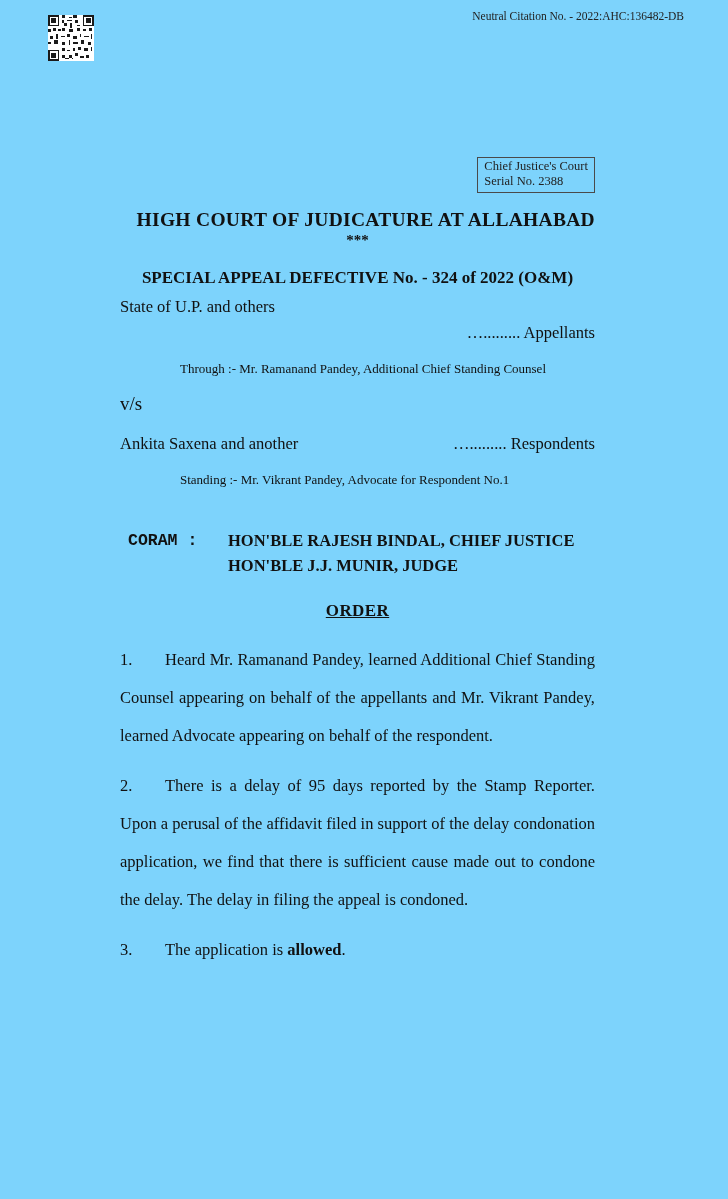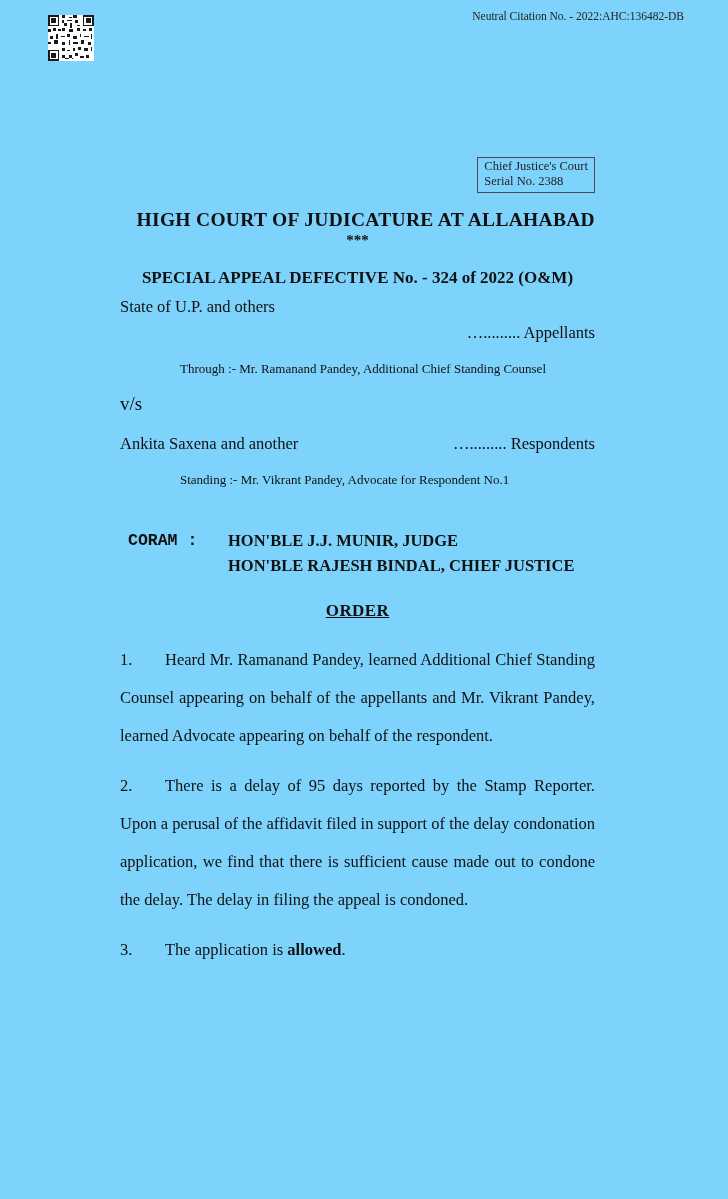--- a/index.html
+++ b/index.html
@@ -80,22 +80,22 @@
     <div class="respondent-row">
       <span>Ankita Saxena and another</span>
       <span>…......... Respondents</span>
     </div>
 
     <div class="counsel">Standing :- Mr. Vikrant Pandey, Advocate for Respondent No.1</div>
 
     <div class="coram">
       <div class="coram-label">CORAM :</div>
       <div>
+        <div>HON'BLE RAJESH BINDAL, CHIEF JUSTICE</div>
         <div>HON'BLE J.J. MUNIR, JUDGE</div>
-        <div>HON'BLE RAJESH BINDAL, CHIEF JUSTICE</div>
       </div>
     </div>
 
     <div class="order-heading">ORDER</div>
 
     <div class="para"><span class="pnum">1.</span><span>Heard Mr. Ramanand Pandey, learned Additional Chief Standing Counsel appearing on behalf of the appellants and Mr. Vikrant Pandey, learned Advocate appearing on behalf of the respondent.</span></div>
 
     <div class="para"><span class="pnum">2.</span><span>There is a delay of 95 days reported by the Stamp Reporter. Upon a perusal of the affidavit filed in support of the delay condonation application, we find that there is sufficient cause made out to condone the delay. The delay in filing the appeal is condoned.</span></div>
 
     <div class="para"><span class="pnum">3.</span><span>The application is </span><span class="bold">allowed</span><span>.</span></div>

